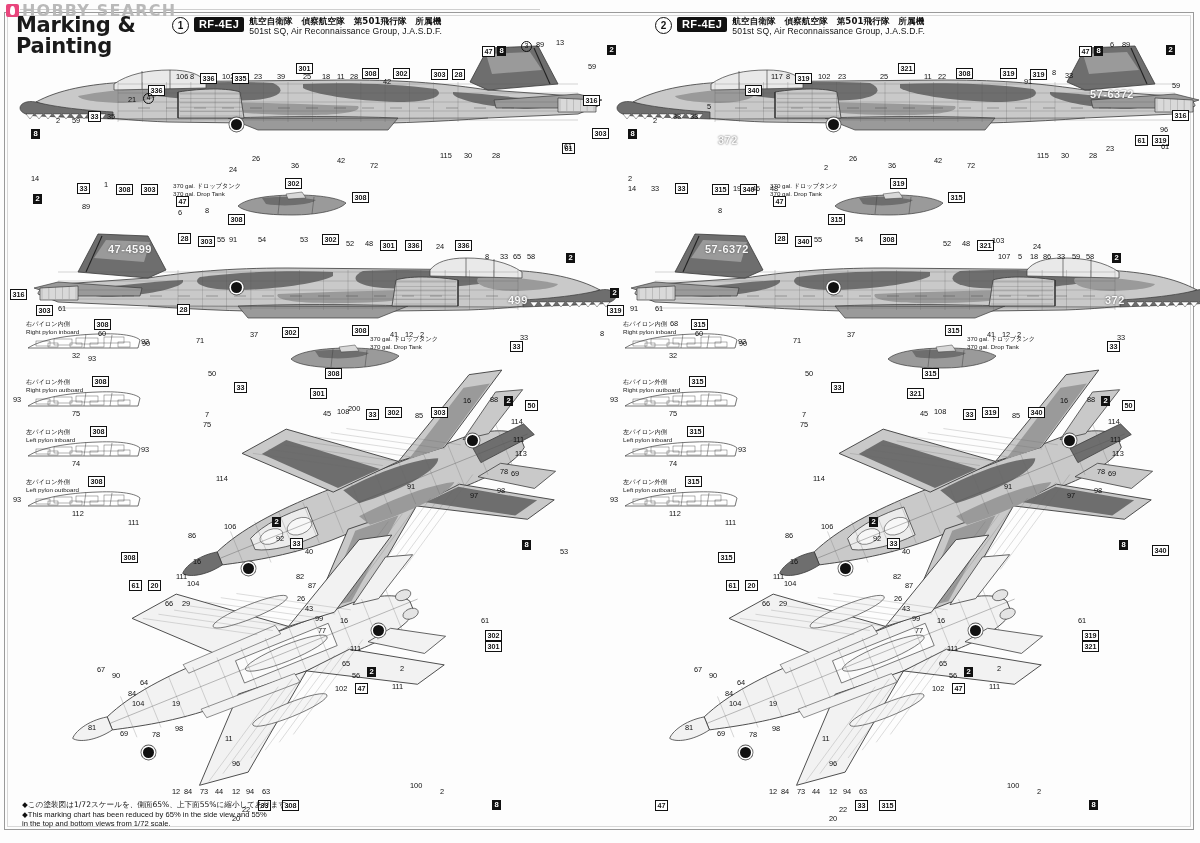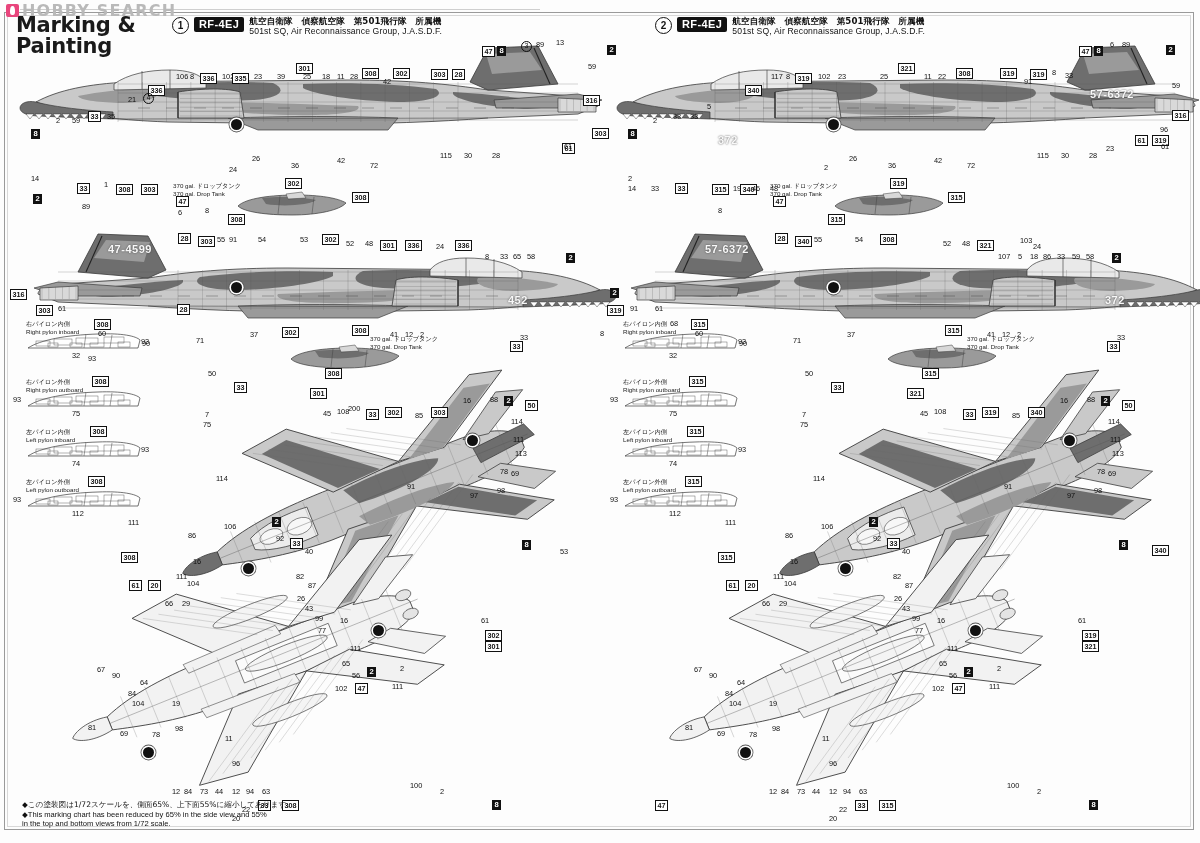--- a/index.html
+++ b/index.html
@@ -931,21 +931,21 @@
       <div class="cn box" style="left: 380px; top: 240px;">301</div>
       <div class="cn box" style="left: 405px; top: 240px;">336</div>
       <div class="cn " style="left: 436px; top: 243px;">24</div>
       <div class="cn box" style="left: 455px; top: 240px;">336</div>
       <div class="cn " style="left: 485px; top: 253px;">8</div>
       <div class="cn " style="left: 500px; top: 253px;">33</div>
       <div class="cn " style="left: 513px; top: 253px;">65</div>
       <div class="cn " style="left: 527px; top: 253px;">58</div>
       <div class="cn blk" style="left: 566px; top: 253px;">2</div>
       <div class="cn blk" style="left: 610px; top: 288px;">2</div>
-      <div class="cn" style="left: 508px; top: 295px; font-size: 11px; font-weight: 700; letter-spacing: 0.5px; color: rgb(248, 248, 248); text-shadow: rgb(68, 68, 68) 0px 0px 2px;">452</div>
+      <div class="cn" style="left: 508px; top: 295px; font-size: 11px; font-weight: 700; letter-spacing: 0.5px; color: rgb(248, 248, 248); text-shadow: rgb(68, 68, 68) 0px 0px 2px;">499</div>
       <div class="cn" style="left: 108px; top: 244px; font-size: 11px; font-weight: 700; letter-spacing: 0.5px; color: rgb(248, 248, 248); text-shadow: rgb(68, 68, 68) 0px 0px 2px;">47-4599</div>
       <div class="cn " style="left: 217px; top: 236px;">55</div>
       <div class="cn " style="left: 98px; top: 330px;">60</div>
       <div class="cn " style="left: 142px; top: 340px;">90</div>
       <div class="cn " style="left: 196px; top: 337px;">71</div>
       <div class="cn " style="left: 250px; top: 331px;">37</div>
       <div class="cn box" style="left: 282px; top: 327px;">302</div>
       <div class="cn box" style="left: 352px; top: 325px;">308</div>
       <div class="cn " style="left: 390px; top: 331px;">41</div>
       <div class="cn " style="left: 405px; top: 331px;">12</div>
@@ -1016,21 +1016,21 @@
       <div class="cn " style="left: 655px; top: 305px;">61</div>
       <div class="cn " style="left: 600px; top: 330px;">8</div>
       <div class="cn box" style="left: 775px; top: 233px;">28</div>
       <div class="cn box" style="left: 795px; top: 236px;">340</div>
       <div class="cn " style="left: 814px; top: 236px;">55</div>
       <div class="cn " style="left: 855px; top: 236px;">54</div>
       <div class="cn box" style="left: 880px; top: 234px;">308</div>
       <div class="cn " style="left: 943px; top: 240px;">52</div>
       <div class="cn " style="left: 962px; top: 240px;">48</div>
       <div class="cn box" style="left: 977px; top: 240px;">321</div>
-      <div class="cn " style="left: 1020px; top: 237px;">103</div>
+      <div class="cn " style="left: 992px; top: 237px;">103</div>
       <div class="cn " style="left: 1033px; top: 243px;">24</div>
       <div class="cn " style="left: 998px; top: 253px;">107</div>
       <div class="cn " style="left: 1018px; top: 253px;">5</div>
       <div class="cn " style="left: 1030px; top: 253px;">18</div>
       <div class="cn " style="left: 1043px; top: 253px;">86</div>
       <div class="cn " style="left: 1057px; top: 253px;">33</div>
       <div class="cn " style="left: 1072px; top: 253px;">59</div>
       <div class="cn " style="left: 1086px; top: 253px;">58</div>
       <div class="cn blk" style="left: 1112px; top: 253px;">2</div>
       <div class="cn" style="left: 1105px; top: 295px; font-size: 11px; font-weight: 700; letter-spacing: 0.5px; color: rgb(248, 248, 248); text-shadow: rgb(68, 68, 68) 0px 0px 2px;">372</div>

